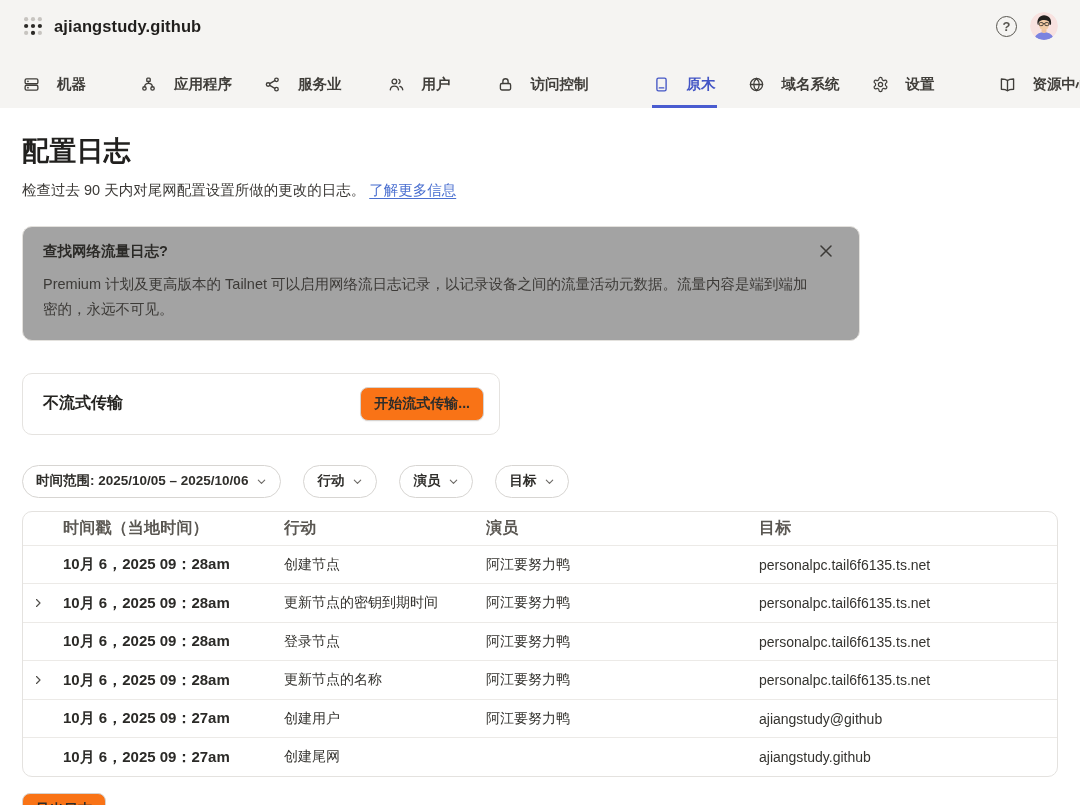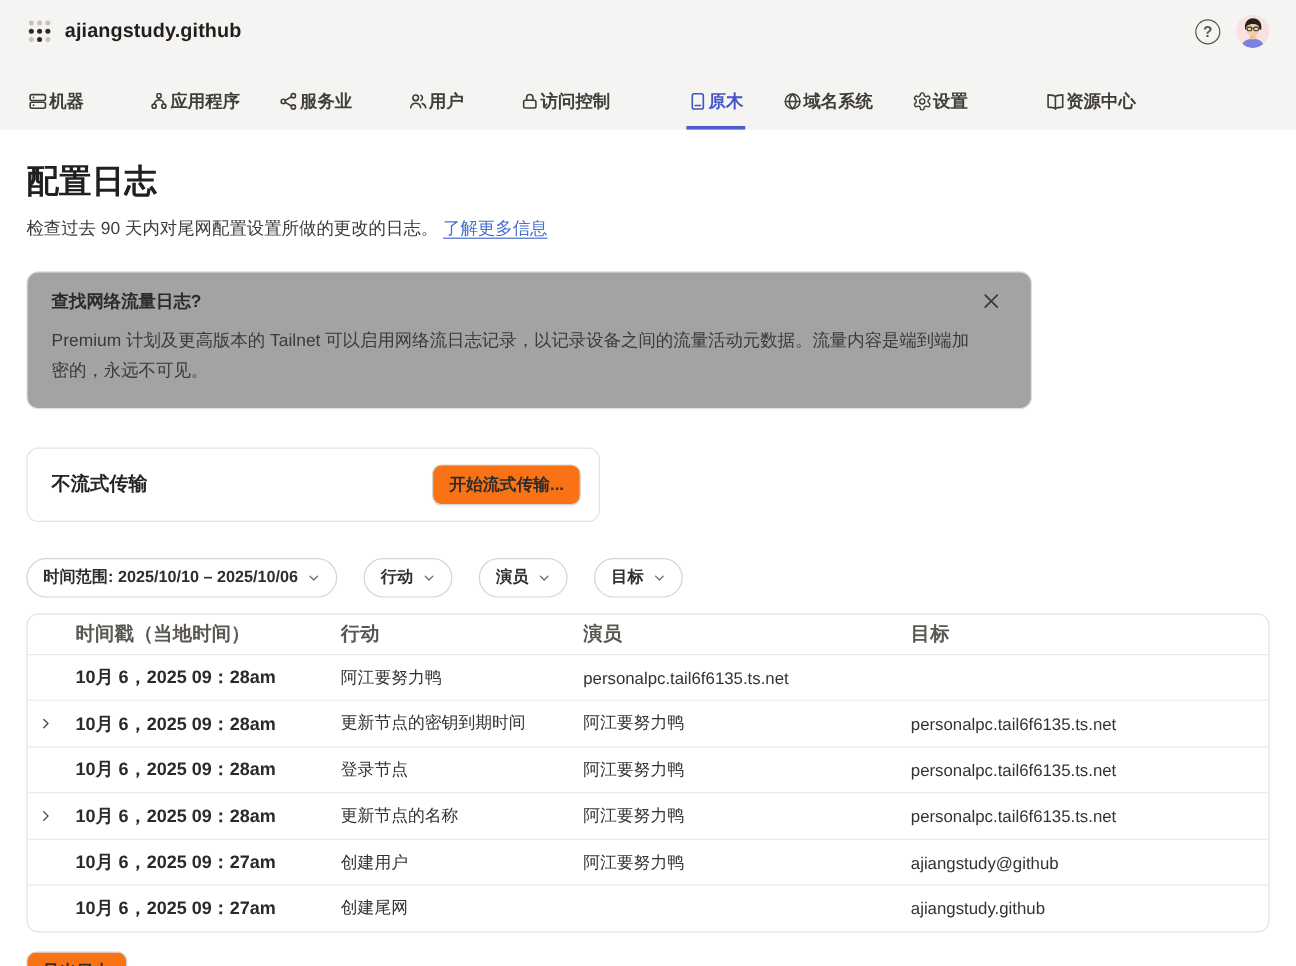--- a/index.html
+++ b/index.html
@@ -19,21 +19,21 @@
   .help-btn {
     width:21px; height:21px; border-radius:50%; border:1.6px solid #57554f;
     color:#57554f; font-size:13px; font-weight:700; display:flex;
     align-items:center; justify-content:center; background:transparent; cursor:pointer;
   }
   .avatar-btn { width:28px; height:28px; border-radius:50%; overflow:hidden; cursor:pointer; border:none; padding:0; background:none; }
 
   
   .nav { display:flex; align-items:flex-end; height:64px; }
   .nav-item {
-    display:flex; align-items:center; gap:1px; height:44px;
+    display:flex; align-items:center; gap:17px; height:44px;
     font-size:14.5px; font-weight:600; color:#403e3a; cursor:pointer;
     border-bottom:3px solid transparent; padding:0 1px; white-space:nowrap;
   }
   .nav-item + .nav-item { margin-left:30px; }
   .nav-item.gap-lg { margin-left:44px; }
   .nav-item.gap-xl { margin-left:52px; }
   .nav-item.gap-xxl { margin-left:62px; }
   .nav-item.active { color:#4355c5; border-bottom-color:#4a5cd0; }
   .nav-icon { color:inherit; }
 
@@ -249,21 +249,21 @@
 
   
   <div class="stream-card">
     <div class="stream-status">不流式传输</div>
     <button class="btn">开始流式传输...</button>
   </div>
 
   
   <div class="filters">
     <button class="pill">
-      <span>时间范围: 2025/10/10 – 2025/10/06</span>
+      <span>时间范围: 2025/10/05 – 2025/10/06</span>
       <span class="chev">
         <svg width="11" height="11" viewBox="0 0 24 24" fill="none" stroke="currentColor" stroke-width="2.4" stroke-linecap="round" stroke-linejoin="round">
             <path d="M5 9l7 7 7-7"></path>
           </svg>
       </span>
     </button>
     <button class="pill">
       <span>行动</span>
       <span class="chev">
         <svg width="11" height="11" viewBox="0 0 24 24" fill="none" stroke="currentColor" stroke-width="2.4" stroke-linecap="round" stroke-linejoin="round">
@@ -301,20 +301,21 @@
     <div id="table-body">
   <div class="trow tbody-row">
     <div class="tcell cell-exp" style="visibility: hidden;">
       <span>
         <svg width="12" height="12" viewBox="0 0 24 24" fill="none" stroke="currentColor" stroke-width="2.3" stroke-linecap="round" stroke-linejoin="round">
                 <path d="M9 5l7 7-7 7"></path>
               </svg>
       </span>
     </div>
     <div class="tcell cell-ts">10月 6，2025 09：28am</div>
+    <div class="tcell cell-action">创建节点</div>
     <div class="tcell cell-actor">阿江要努力鸭</div>
     <div class="tcell cell-target">personalpc.tail6f6135.ts.net</div>
   </div>
 
   <div class="trow tbody-row">
     <div class="tcell cell-exp">
       <span>
         <svg width="12" height="12" viewBox="0 0 24 24" fill="none" stroke="currentColor" stroke-width="2.3" stroke-linecap="round" stroke-linejoin="round">
                 <path d="M9 5l7 7-7 7"></path>
               </svg>

